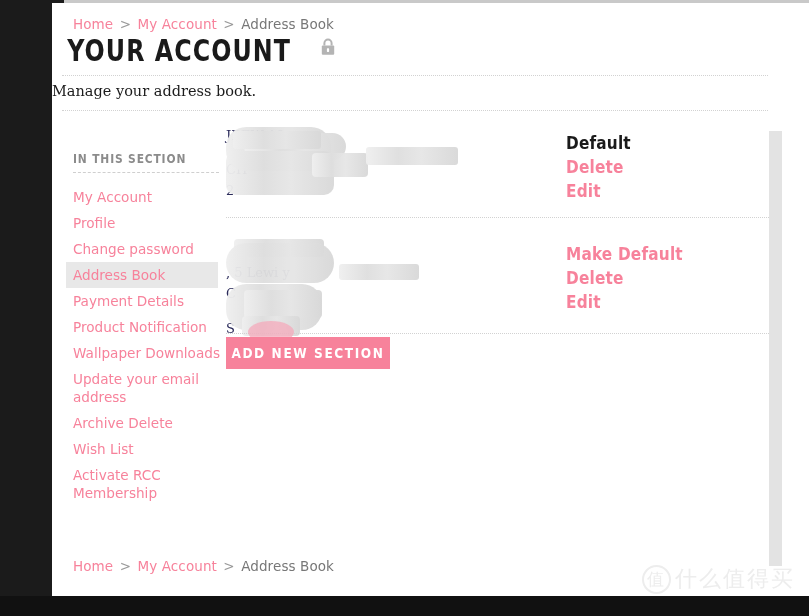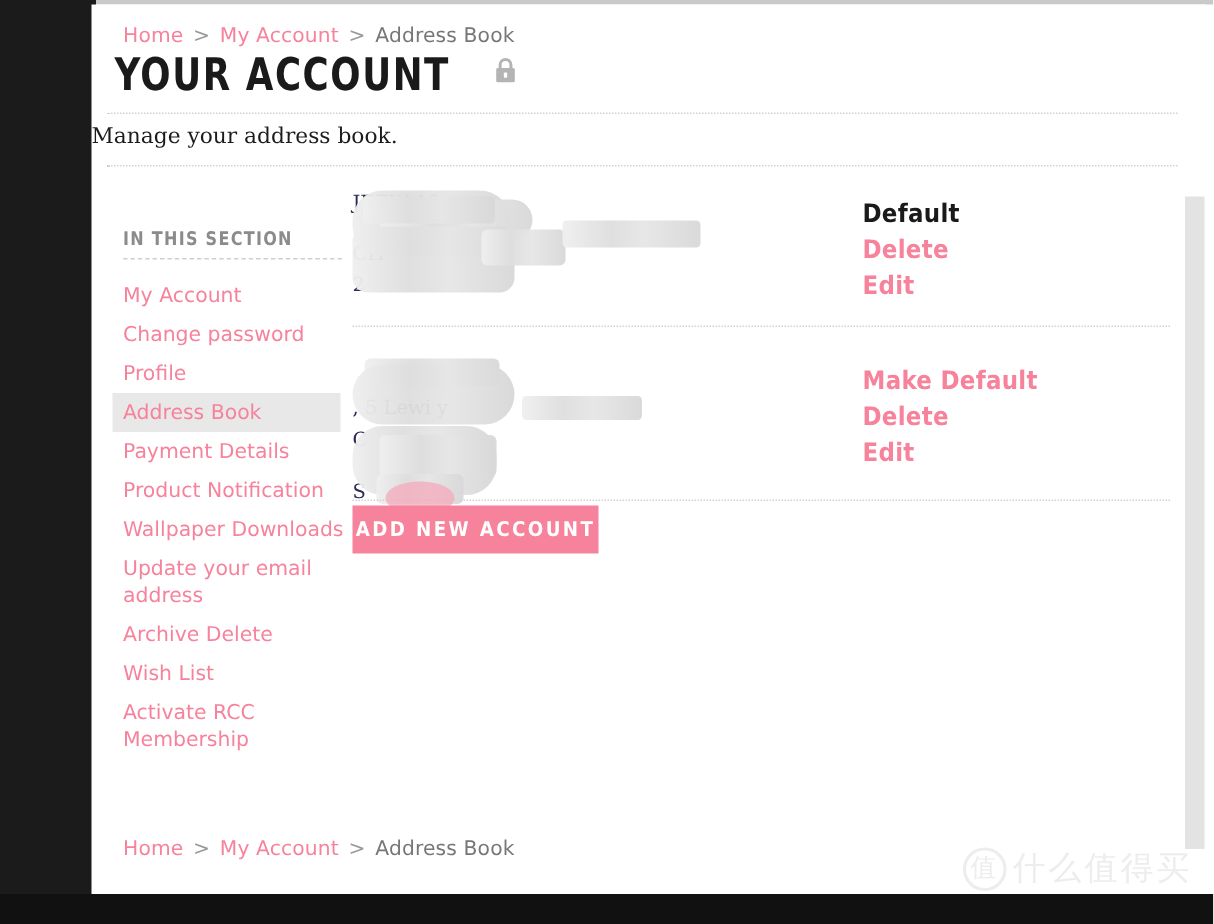--- a/index.html
+++ b/index.html
@@ -38,25 +38,24 @@
   #top-grey-rule {
     position: absolute;
     left: 64px; top: 0;
     width: 745px; height: 3px;
     background: #c9c9c9;
   }
 
   
   #page {
     position: absolute;
-    left: 61px; top: 3px;
+    left: 52px; top: 3px;
     width: 731px;
     height: 593px;
     background: #ffffff;
-    padding-left: 12px;
   }
 
   
   .breadcrumb {
     position: absolute;
     font-size: 13.5px;
     color: #8a8a8a;
     white-space: nowrap;
     letter-spacing: 0.1px;
   }
@@ -321,22 +320,22 @@
 
     <div id="page-subtitle">Manage your address book.</div>
 
     <div class="dotted-rule" id="rule-under-sub"></div>
 
     <div id="sidebar">
       <div id="sidebar-heading">IN THIS SECTION</div>
       <div id="sidebar-divider"></div>
       <div id="sidebar-items">
           <div class="sidebar-item">My Account</div>
+          <div class="sidebar-item">Profile</div>
           <div class="sidebar-item">Change password</div>
-          <div class="sidebar-item">Profile</div>
           <div class="sidebar-item active">Address Book</div>
           <div class="sidebar-item">Payment Details</div>
           <div class="sidebar-item">Product Notification</div>
           <div class="sidebar-item">Wallpaper Downloads</div>
           <div class="sidebar-item">Update your email address</div>
           <div class="sidebar-item">Archive Delete</div>
           <div class="sidebar-item">Wish List</div>
           <div class="sidebar-item">Activate RCC Membership</div>
         </div>
     </div>
@@ -380,21 +379,21 @@
           <span class="action-link">Make Default</span>
           <span class="action-link">Delete</span>
           <span class="action-link">Edit</span>
         </div>
       </div>
 
       <div class="row-divider" id="row-divider-2"></div>
     </div>
 
     <div id="add-button-smudge"></div>
-    <button id="add-new-address-button">ADD NEW ACCOUNT</button>
+    <button id="add-new-address-button">ADD NEW SECTION</button>
 
     <div class="breadcrumb" id="breadcrumb-bottom">
       <span class="crumb-link">Home</span>
       <span class="crumb-sep">&gt;</span>
       <span class="crumb-link">My Account</span>
       <span class="crumb-sep">&gt;</span>
       <span class="crumb-current">Address Book</span>
     </div>
 
     <div id="scrollbar-track">

